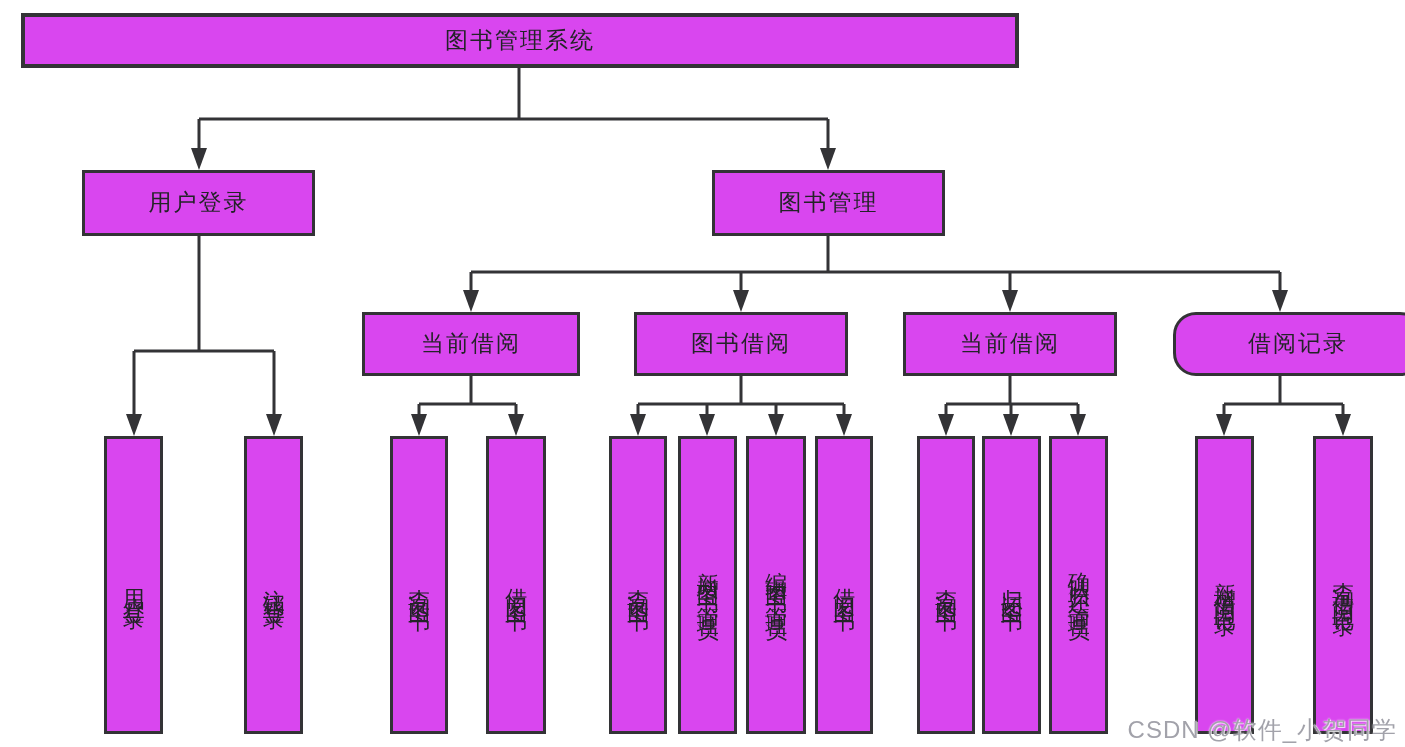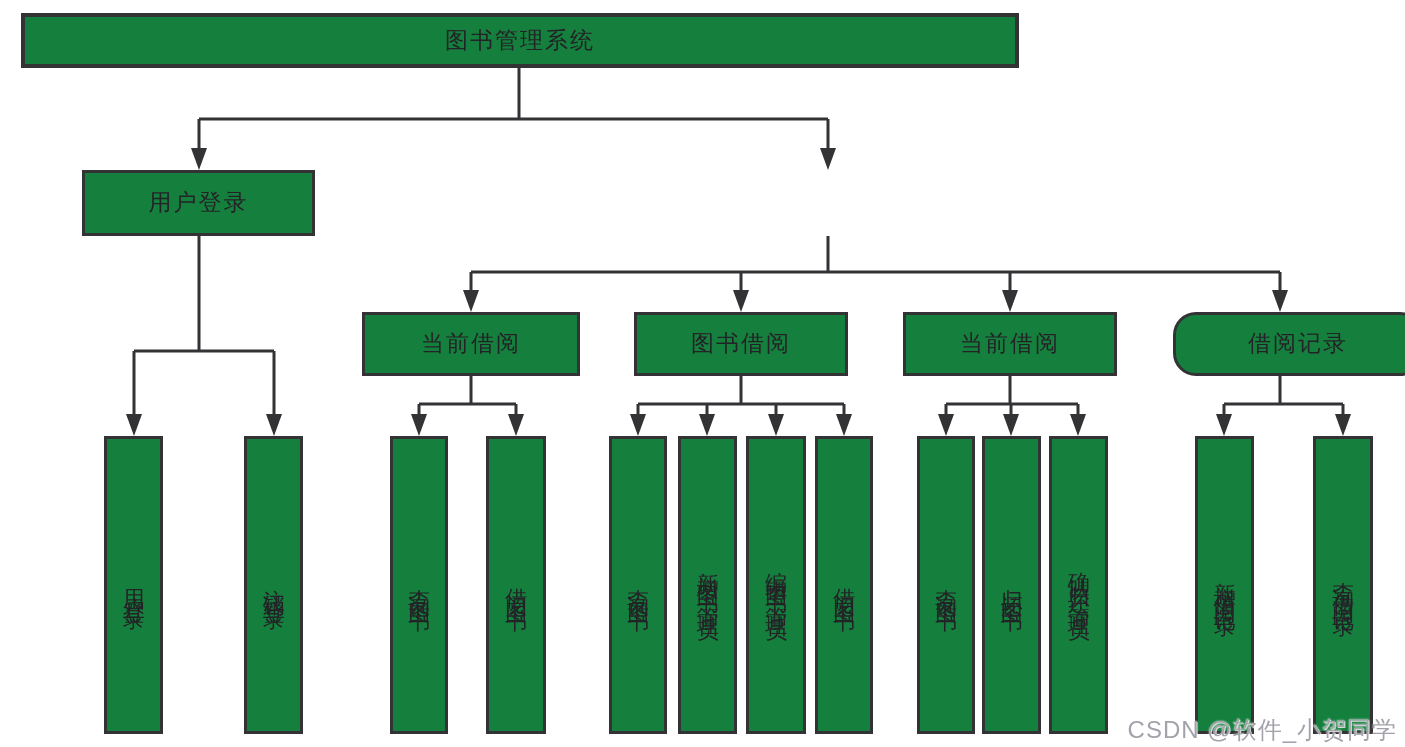--- a/index.html
+++ b/index.html
@@ -13,21 +13,21 @@
     position: relative;
     width: 1405px; height: 747px;
     background: #ffffff;
   }
   .connector-layer {
     position: absolute; left: 0; top: 0;
     width: 1405px; height: 747px;
   }
   .node {
     position: absolute;
-    background: #15803d;
+    background: #d946ef;
     border: 3px solid #333336;
     display: flex;
     align-items: center;
     justify-content: center;
     color: #232327;
     font-size: 23px;
     letter-spacing: 2px;
     text-align: center;
     line-height: 1.2;
   }
@@ -94,20 +94,21 @@
       <polygon points="1003,414 1019,414 1011,436"></polygon>
       <polygon points="1070,414 1086,414 1078,436"></polygon>
       <polygon points="1216,414 1232,414 1224,436"></polygon>
       <polygon points="1335,414 1351,414 1343,436"></polygon>
     </g>
   </svg>
 
   <div class="node root" style="left:21px; top:13px; width:998px; height:55px;">图书管理系统</div>
 
   <div class="node" style="left:82px; top:170px; width:233px; height:66px;">用户登录</div>
+  <div class="node" style="left:712px; top:170px; width:233px; height:66px;">图书管理</div>
 
   <div class="node" style="left:362px; top:312px; width:218px; height:64px;">当前借阅</div>
   <div class="node" style="left:903px; top:312px; width:214px; height:64px;">当前借阅</div>
   <div class="node" style="left:634px; top:312px; width:214px; height:64px;">图书借阅</div>
   <div class="node" style="left:1173px; top:312px; width:250px; height:64px;border-radius:23px;">借阅记录</div>
 
   <div class="node vert" style="left:104px; top:436px; width:59px; height:298px;">用户登录</div>
   <div class="node vert" style="left:244px; top:436px; width:59px; height:298px;">注销登录</div>
 
   <div class="node vert" style="left:390px; top:436px; width:58px; height:298px;">查询图书</div>

